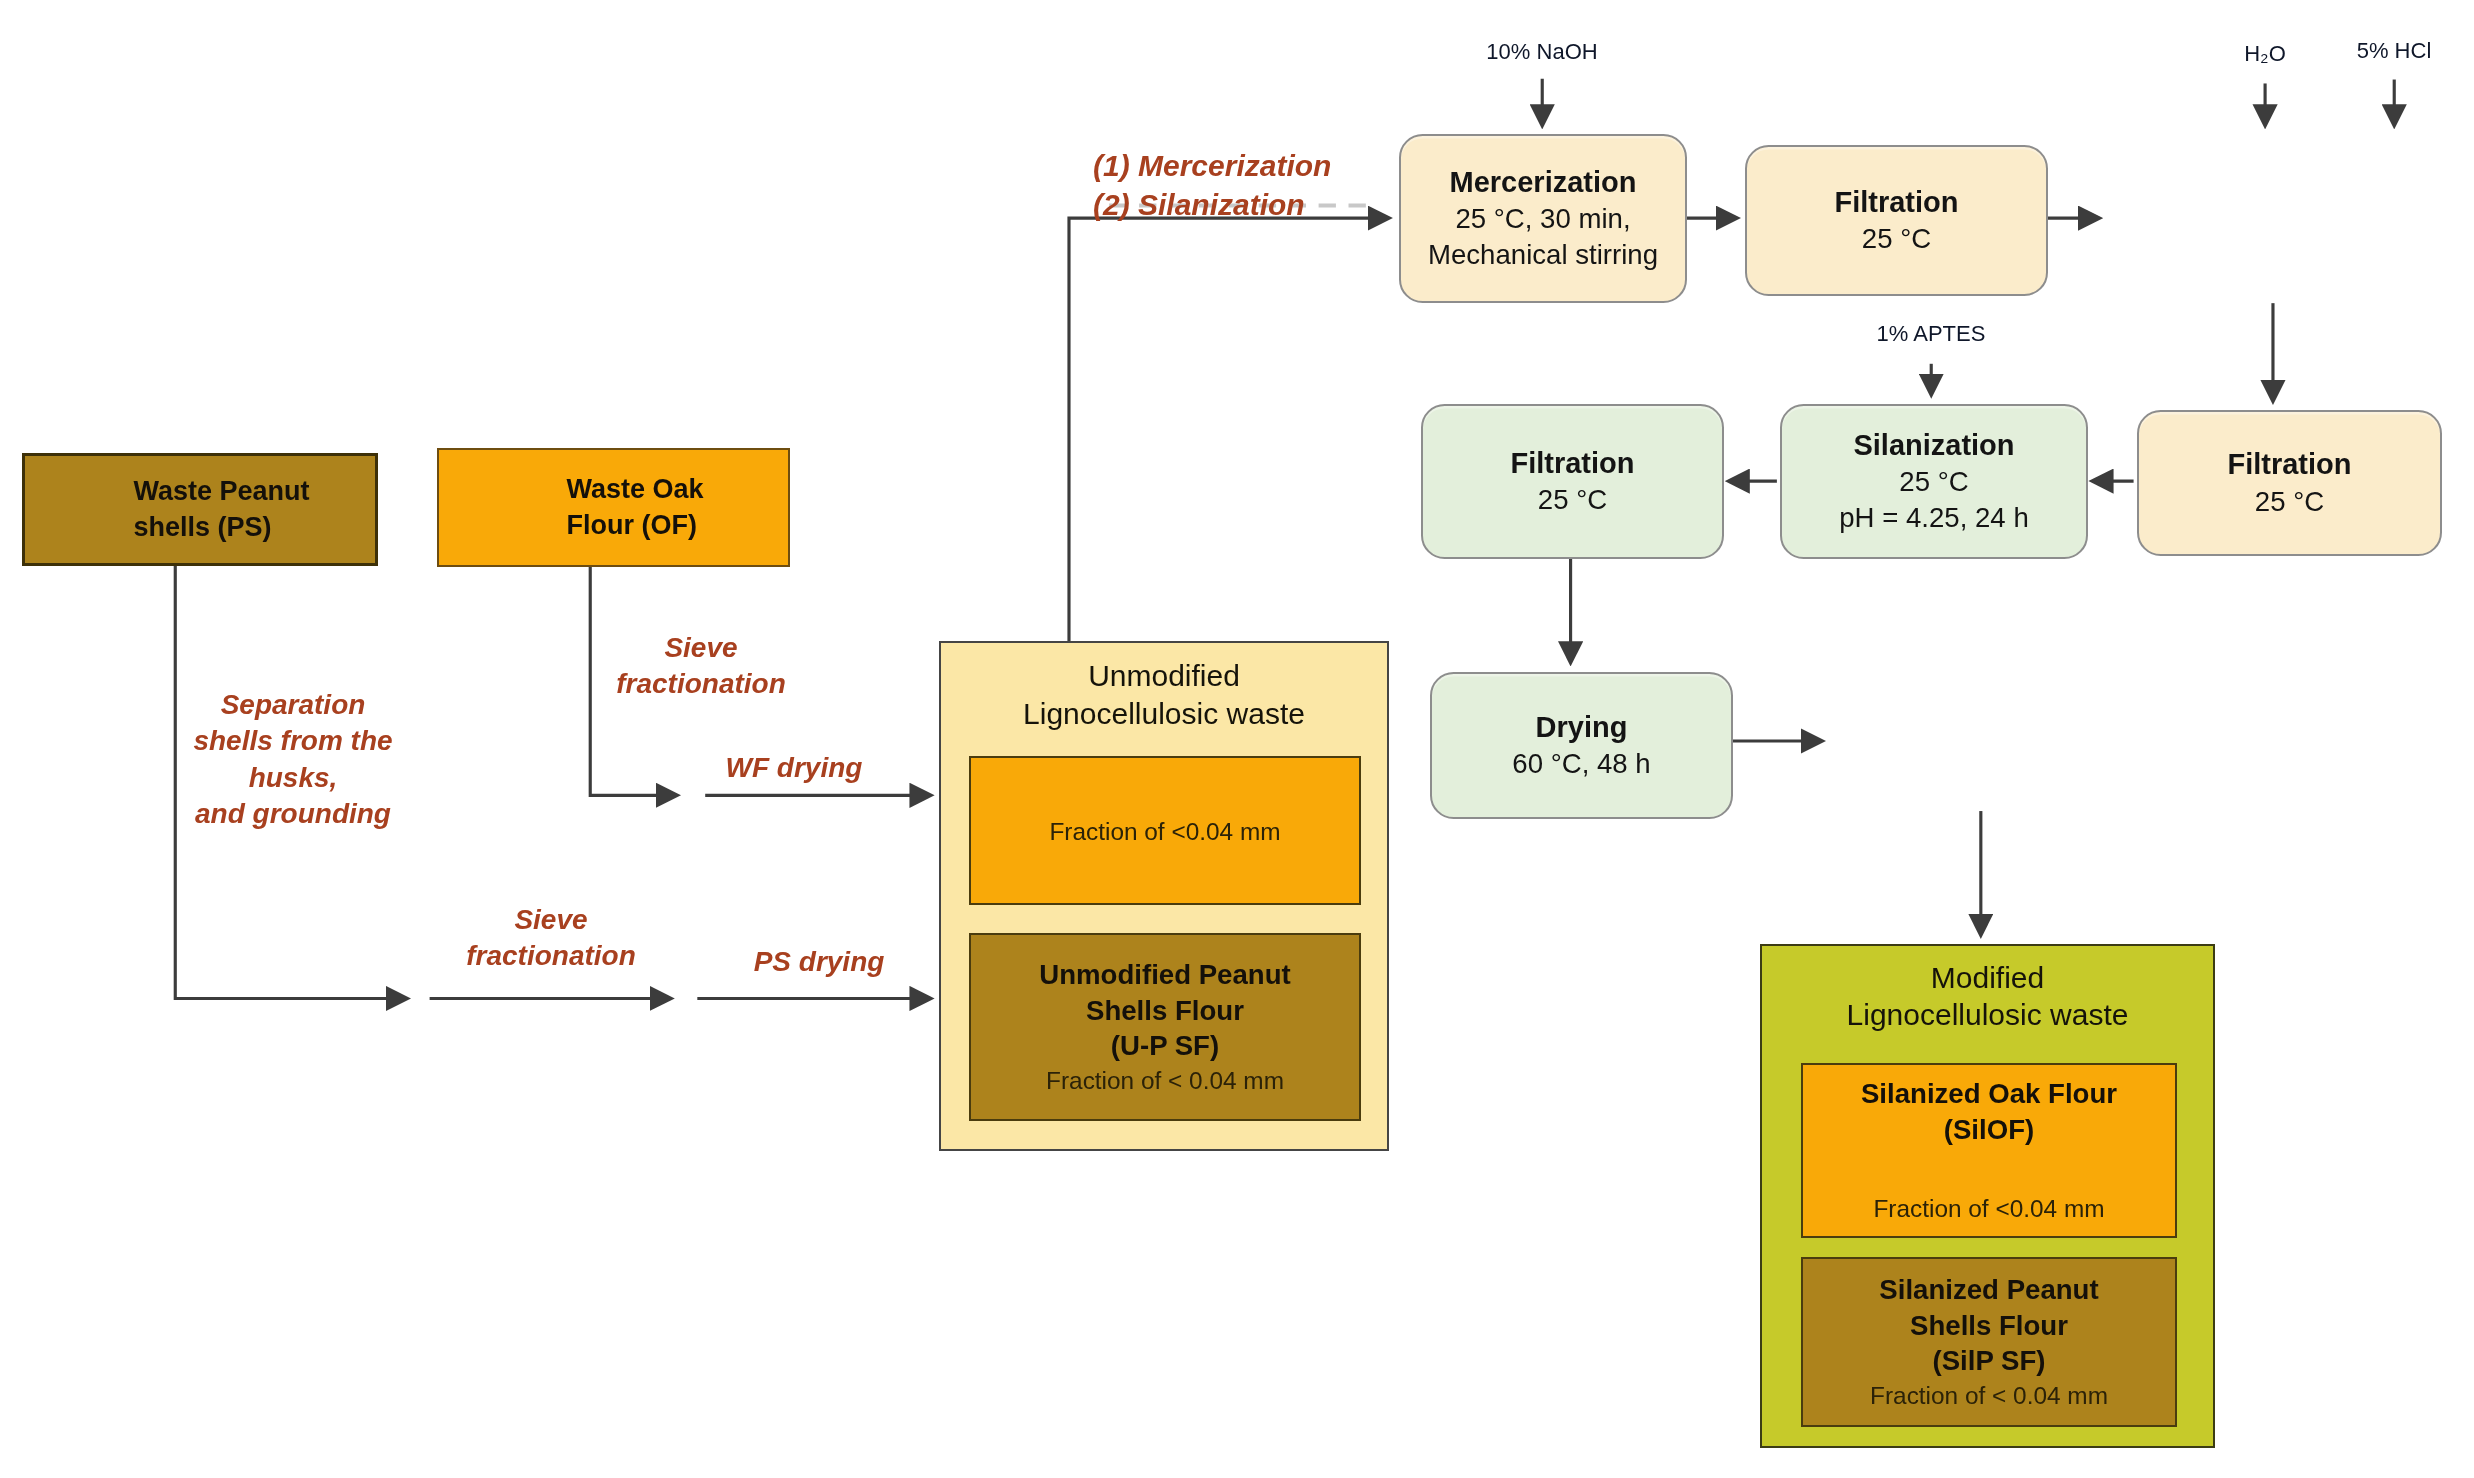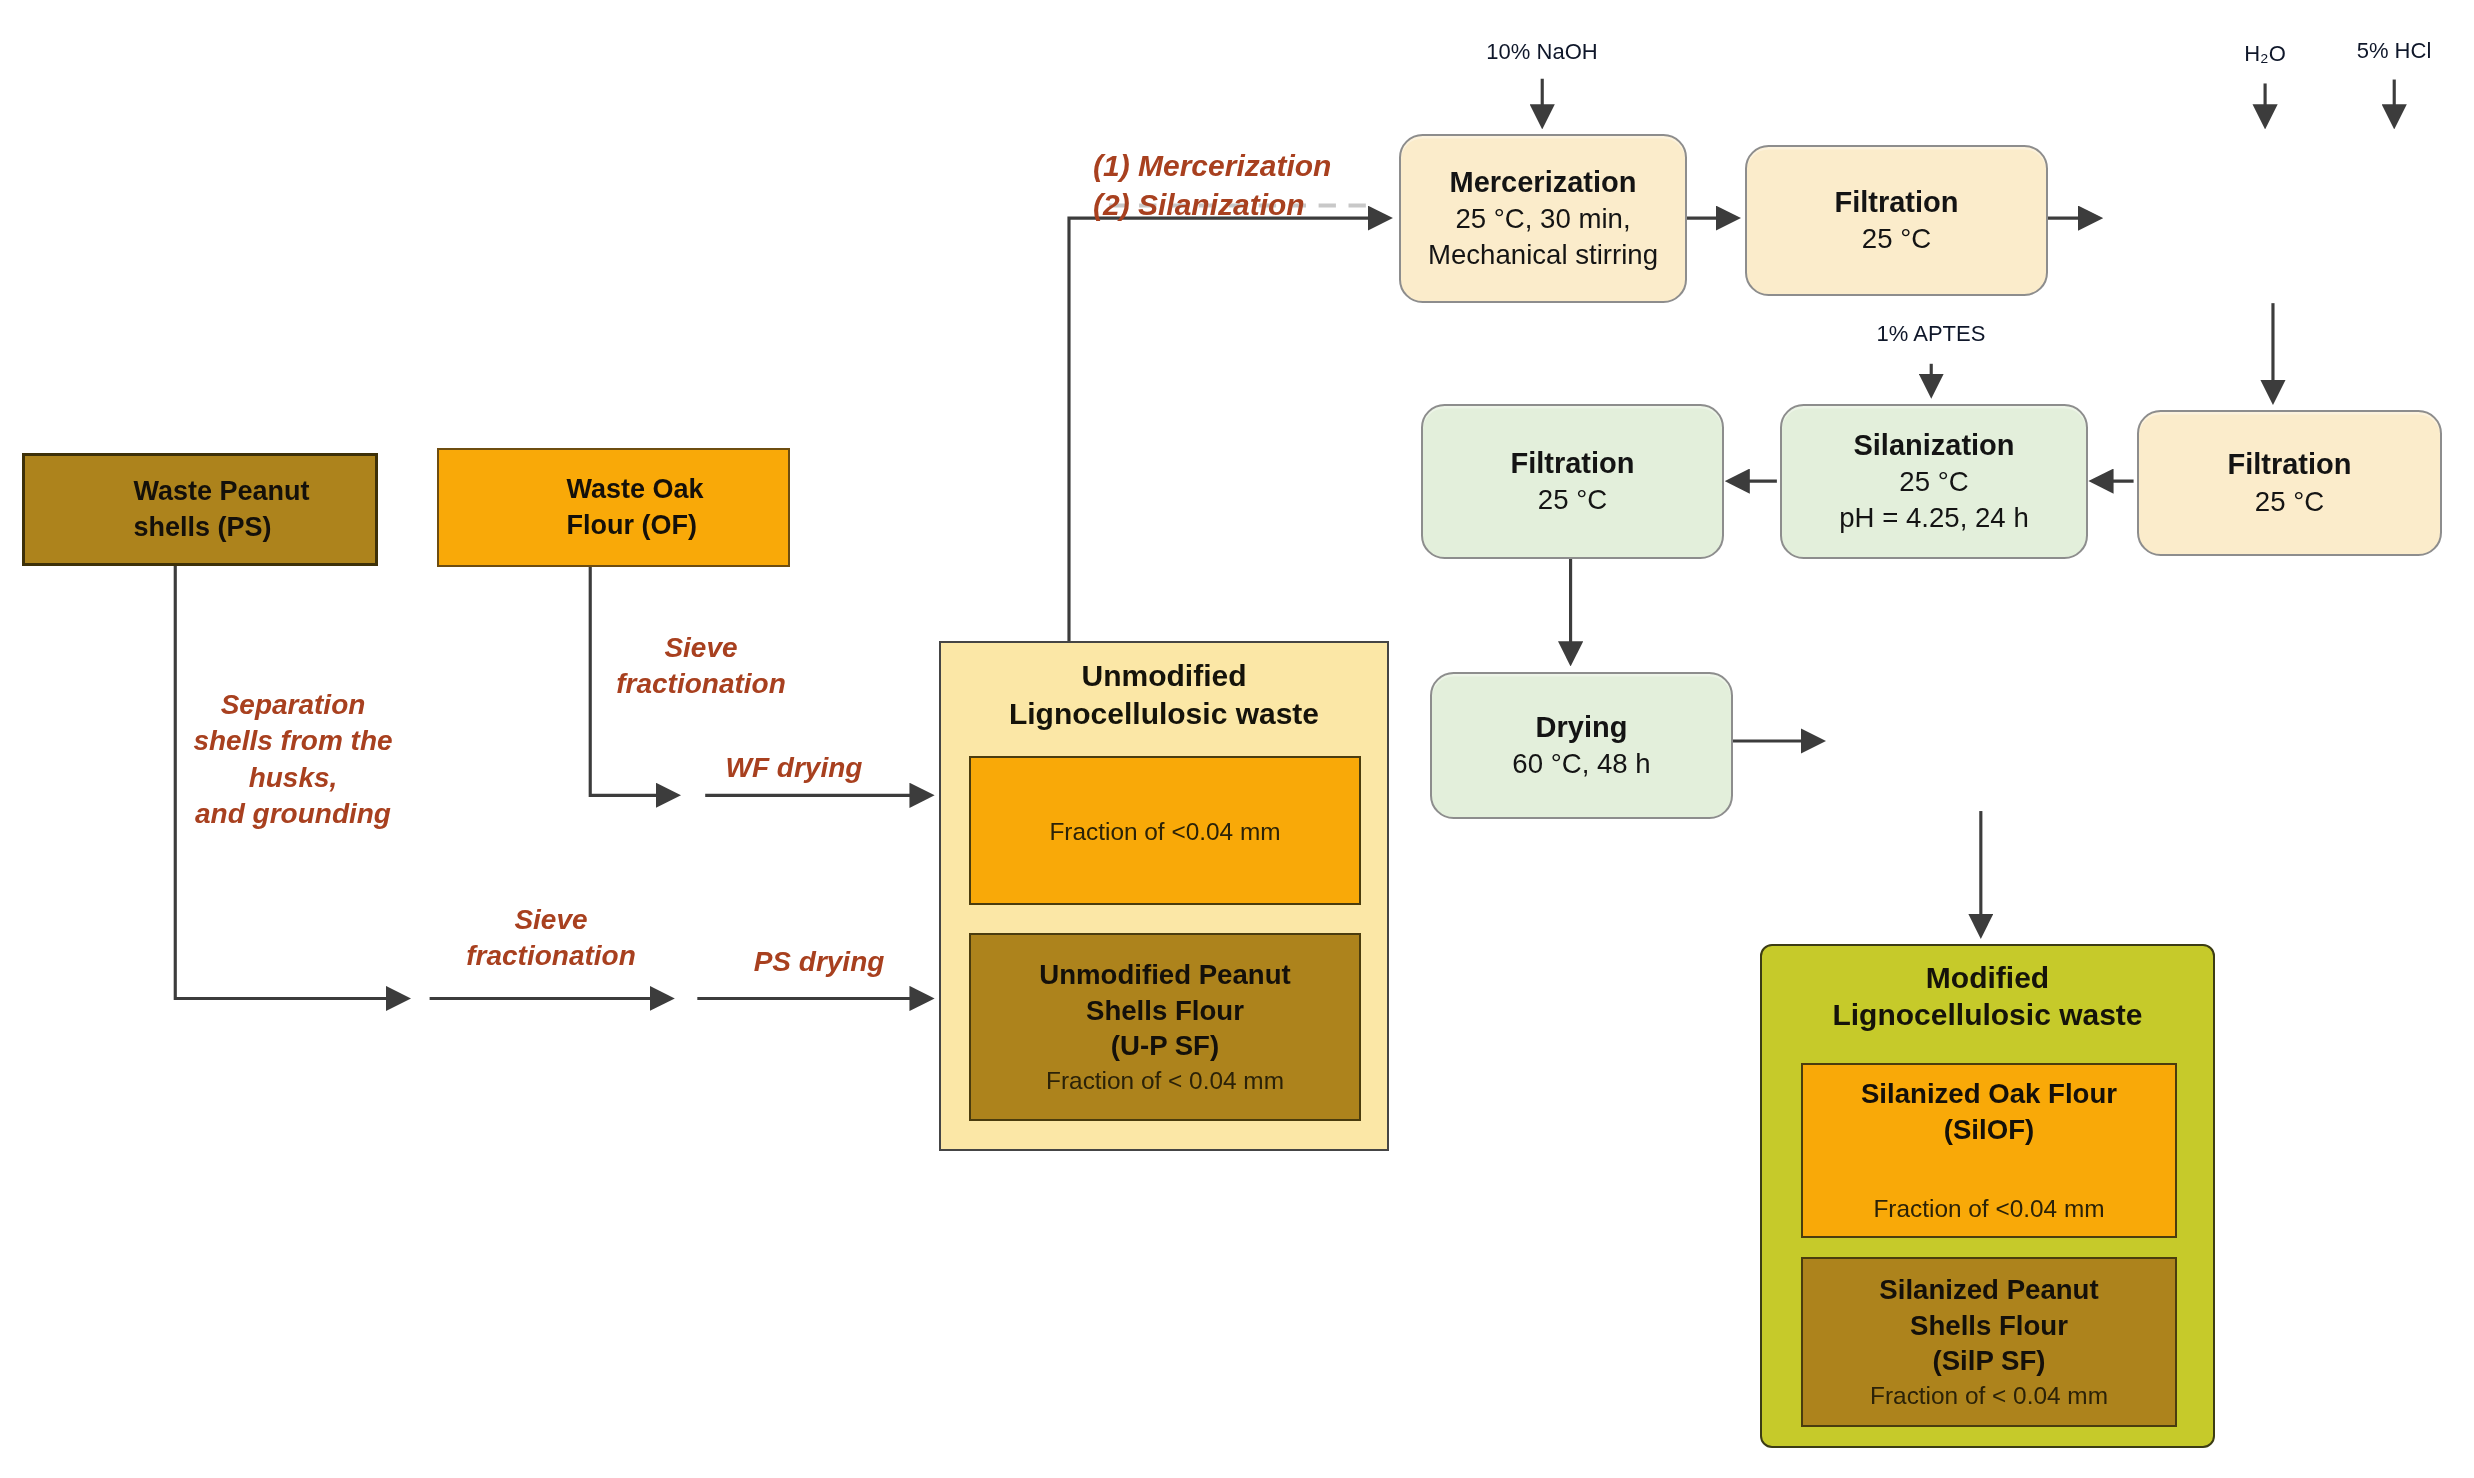--- a/index.html
+++ b/index.html
@@ -35,23 +35,23 @@
   .chem{font-size:22px;font-weight:normal;color:#0f172a;text-align:right;transform:translateX(-50%);}
 
   
   .flow{font-style:italic;font-weight:bold;font-size:28px;line-height:1.3;
         color:var(--rust);text-align:center;transform:translateX(-50%);}
   .flow.left{text-align:left;transform:none;font-size:30px;margin-left:16px;}
 
   
   .group{border:2.4px solid #3a3a22;}
   .group.pale{background:var(--pale);border-color:#454545;}
-  .group.ygreen{background:var(--ygreen);border-color:#3c3c14;border-radius:12px;}
+  .group.ygreen{background:var(--ygreen);border-color:#3c3c14;}
   .group .gtitle{position:absolute;left:0;right:0;text-align:center;
-                 font-weight:bold;font-size:30px;line-height:1.25;color:#15130a;}
+                 font-weight:normal;font-size:30px;line-height:1.25;color:#15130a;}
   .item{position:absolute;display:flex;flex-direction:column;align-items:center;justify-content:center;
         text-align:center;border:2.4px solid #4a3c0e;}
   .item.orange{background:var(--orange);}
   .item.brown{background:var(--brown);}
   .item .iname{font-weight:bold;font-size:27.6px;line-height:1.28;color:#14100a;}
   .item .ifrac{font-weight:normal;font-size:24.4px;line-height:1.25;color:#2b2208;margin-top:3.2px;}
 </style>
 </head>
 <body>
 

